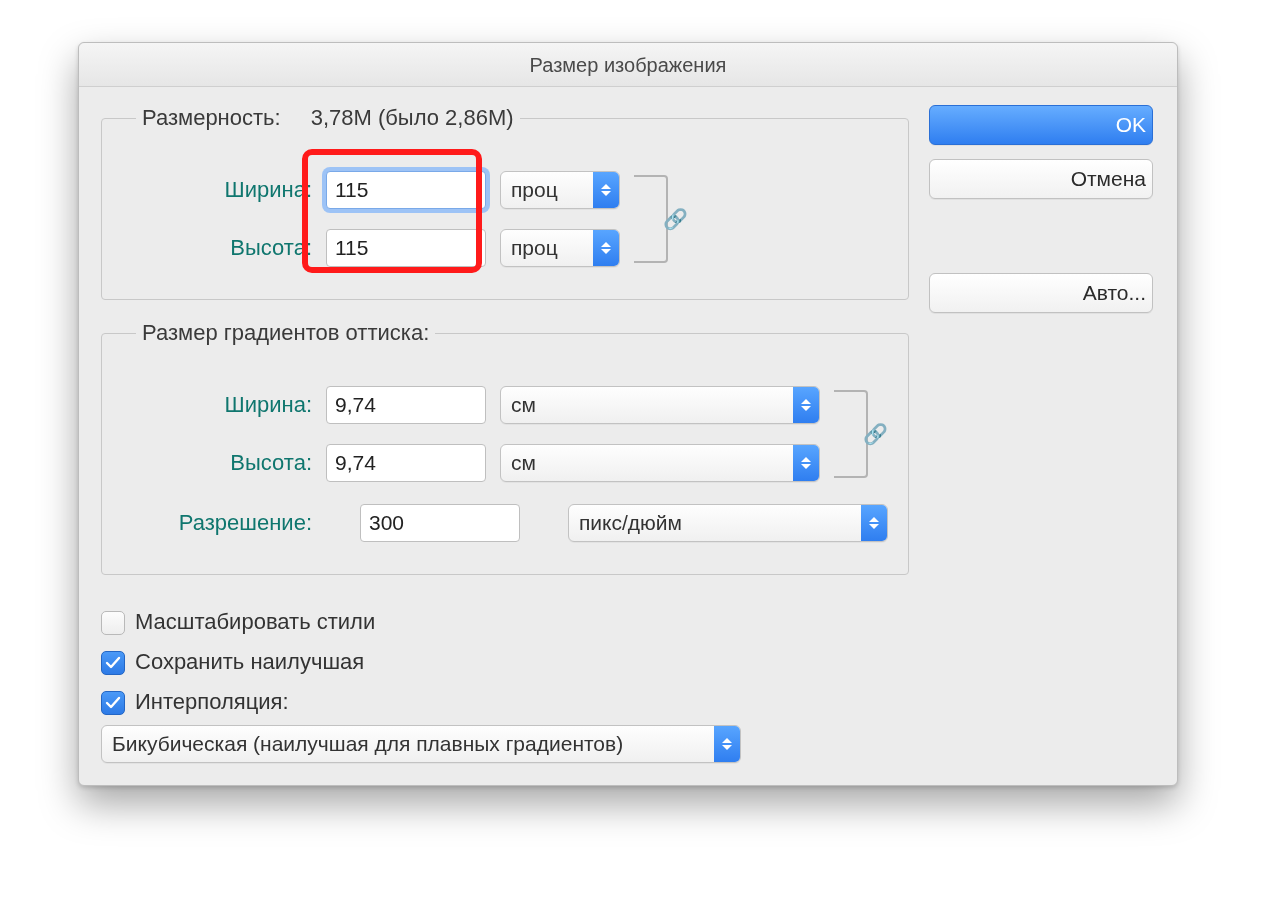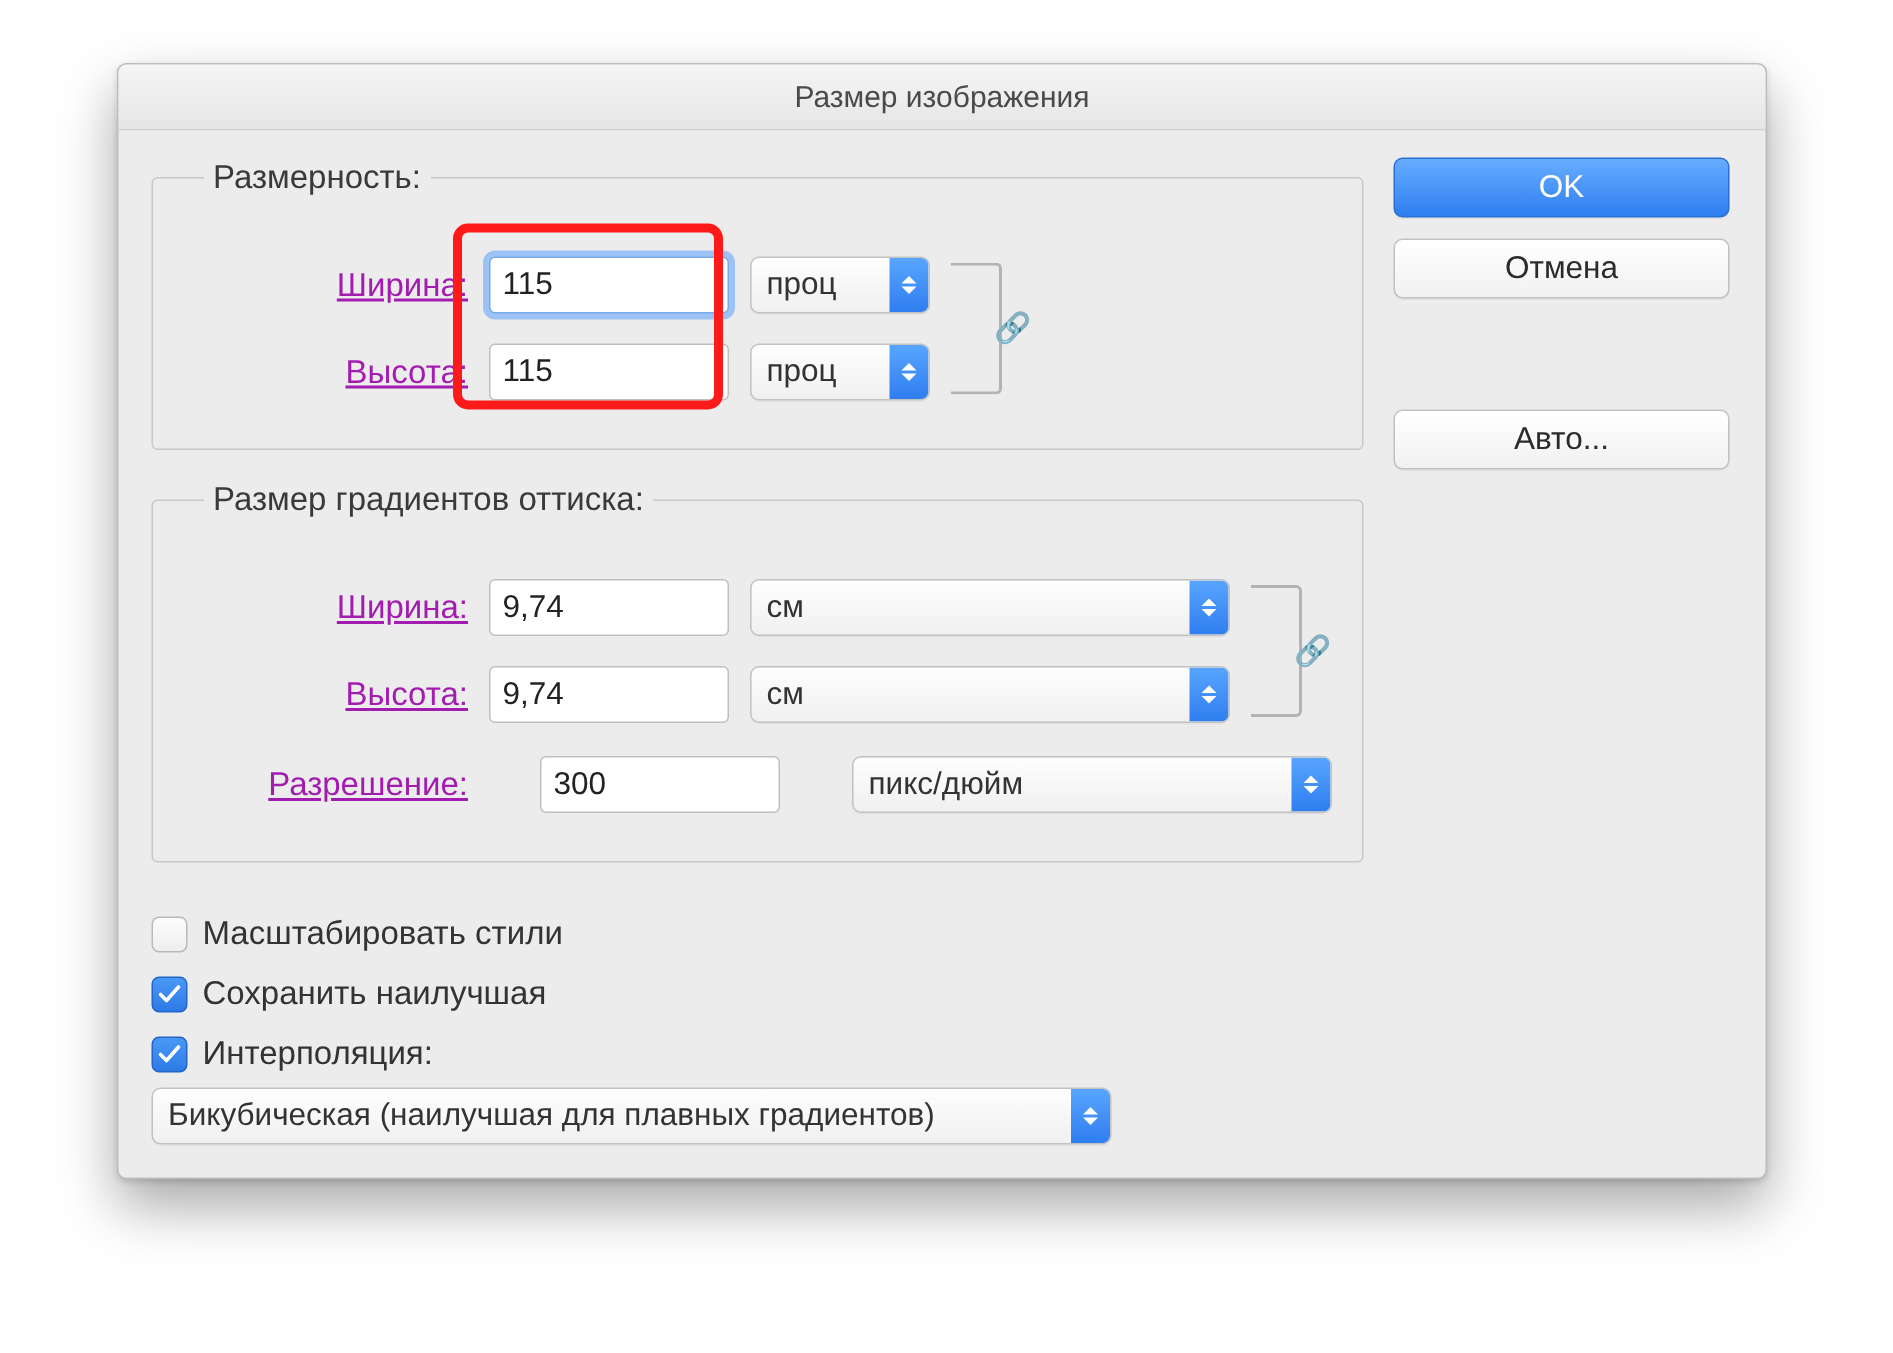--- a/index.html
+++ b/index.html
@@ -62,22 +62,21 @@
   .row {
     display: flex;
     align-items: center;
     gap: 14px;
     height: 58px;
   }
   .label {
     width: 190px;
     text-align: right;
     font-size: 22px;
-    color: #a21caf;
-    text-decoration: underline;
+    color: #0f766e;
   }
   input.text {
     height: 38px;
     border: 1px solid #bfbfbf;
     border-radius: 4px;
     background: #fff;
     font-size: 21px;
     padding: 2px 8px;
     color: #222;
     width: 160px;
@@ -150,20 +149,21 @@
 
   .btn {
     height: 40px;
     border: 1px solid #c1c1c1;
     border-radius: 6px;
     background: linear-gradient(#ffffff, #f1f1f1);
     font-size: 21px;
     color: #2b2b2b;
     cursor: default;
     box-shadow: 0 1px 0 rgba(0,0,0,0.05);
+    text-align: right;
   }
   .btn.primary {
     background: linear-gradient(#66adff, #2f7ef0);
     border-color: #2a6fd6;
     color: #fff;
   }
 
   .checkbox-row {
     display: flex;
     align-items: flex-end;
@@ -209,20 +209,21 @@
 
 <div class="window">
   <div class="titlebar">Размер изображения</div>
 
   <div class="body">
     <div class="left-col">
 
       <fieldset class="group">
         <legend class="legend-dim">
           <span>Размерность:</span>
+          <span class="dim-val">3,78M (было 2,86M)</span>
         </legend>
 
         <div class="dim-rows">
           <div class="rows-col" style="flex:0 0 auto;">
             <div class="row">
               <div class="label">Ширина:</div>
               <input class="text focused" value="115" style="">
               <div class="select sel-sm">
                 <span class="sel-text">проц</span>
                 <span class="sel-arrows">

